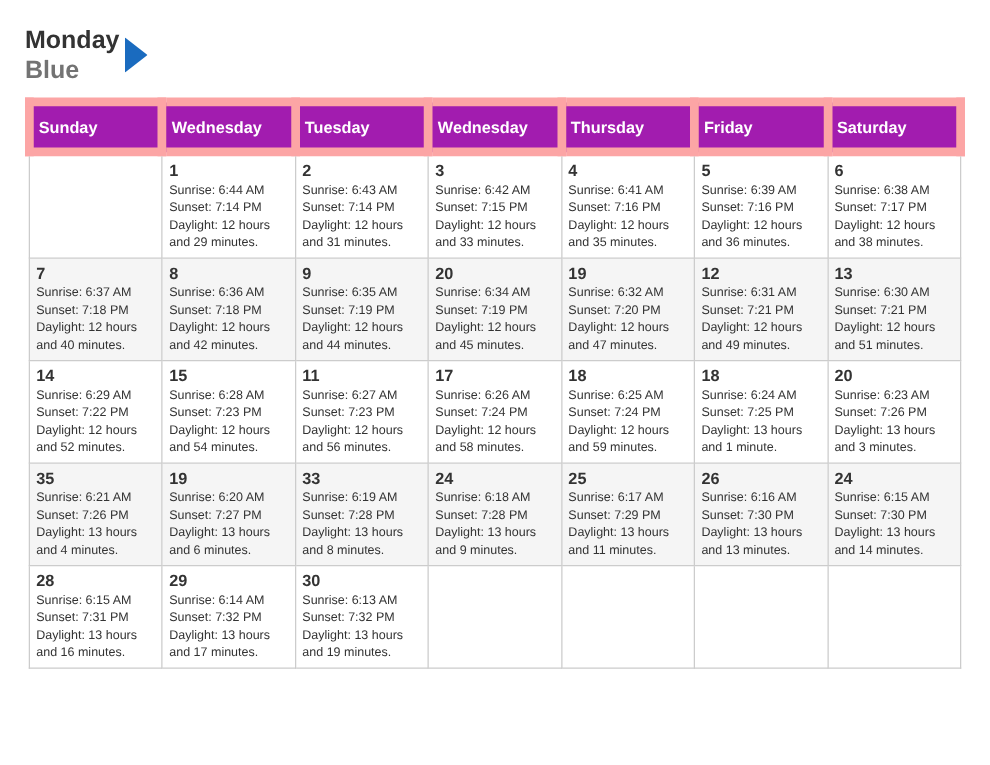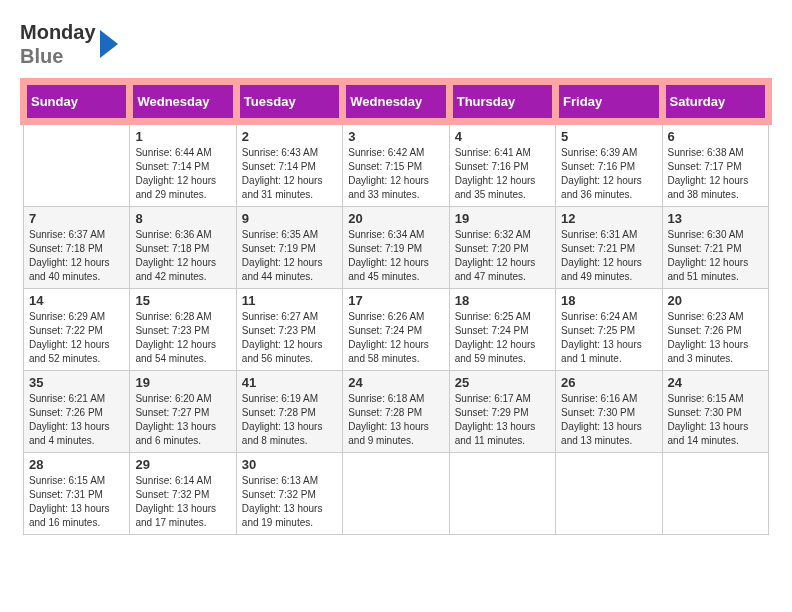--- a/index.html
+++ b/index.html
@@ -199,21 +199,21 @@
         <tr>
           <td>
             <span class="day-number">35</span>
             <div class="day-info">Sunrise: 6:21 AM<br>Sunset: 7:26 PM<br>Daylight: 13 hours and 4 minutes.</div>
           </td>
           <td>
             <span class="day-number">19</span>
             <div class="day-info">Sunrise: 6:20 AM<br>Sunset: 7:27 PM<br>Daylight: 13 hours and 6 minutes.</div>
           </td>
           <td>
-            <span class="day-number">41</span>
+            <span class="day-number">33</span>
             <div class="day-info">Sunrise: 6:19 AM<br>Sunset: 7:28 PM<br>Daylight: 13 hours and 8 minutes.</div>
           </td>
           <td>
             <span class="day-number">24</span>
             <div class="day-info">Sunrise: 6:18 AM<br>Sunset: 7:28 PM<br>Daylight: 13 hours and 9 minutes.</div>
           </td>
           <td>
             <span class="day-number">25</span>
             <div class="day-info">Sunrise: 6:17 AM<br>Sunset: 7:29 PM<br>Daylight: 13 hours and 11 minutes.</div>
           </td>

